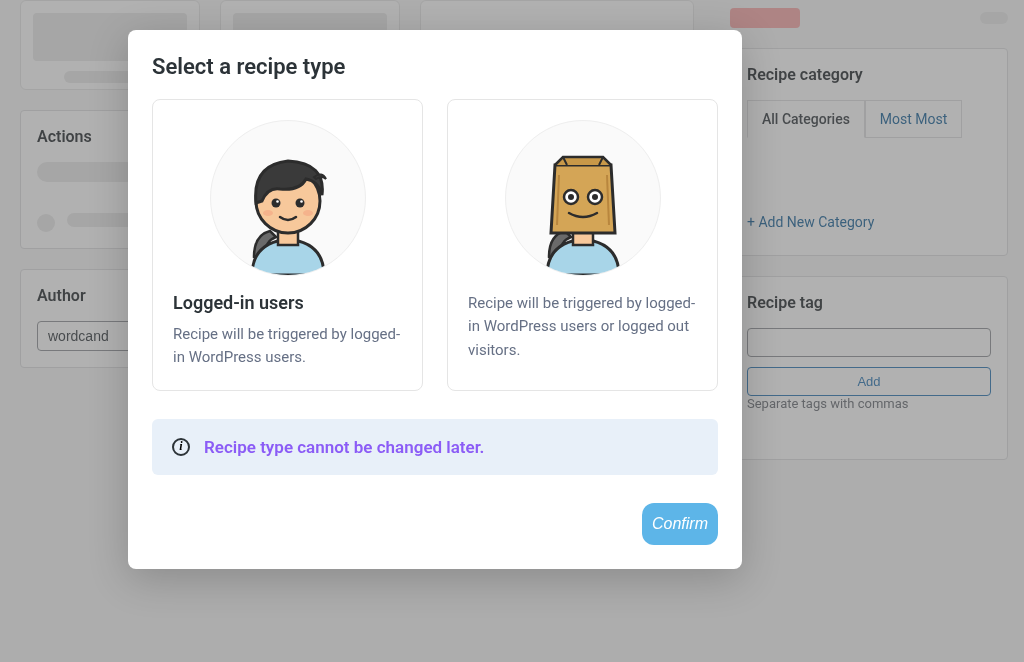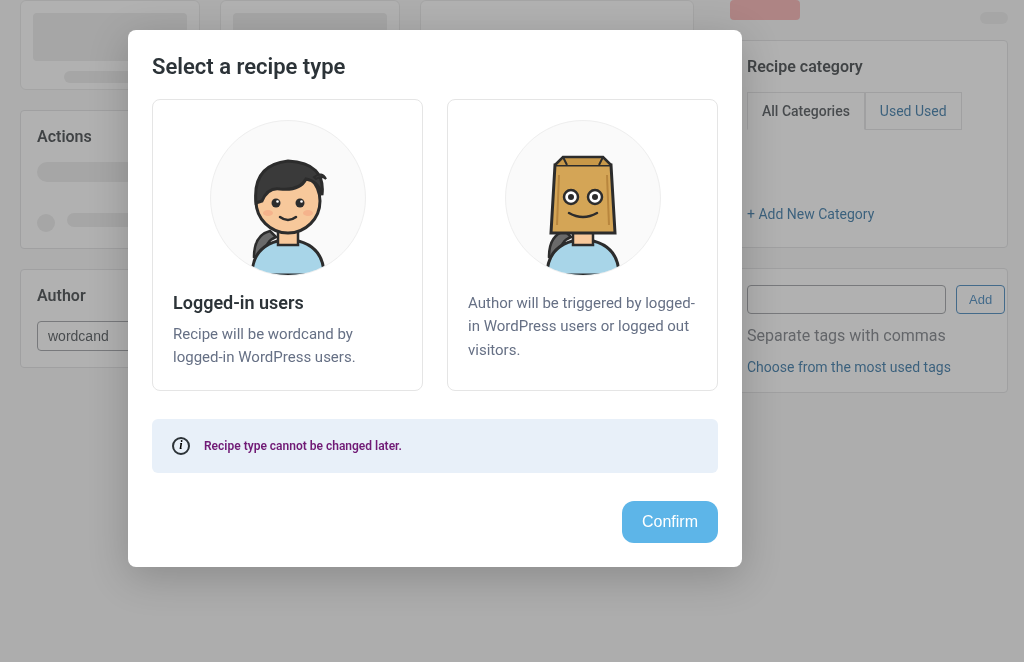--- a/index.html
+++ b/index.html
@@ -17,21 +17,21 @@
       width: 100%;
       height: 100%;
       display: flex;
     }
     .bg-main {
       flex: 1;
       padding: 0 20px;
     }
     .bg-sidebar {
       width: 310px;
-      padding: 0 16px;
+      padding: 8px 16px;
     }
     .bg-card {
       background: #fff;
       border: 1px solid #dcdcde;
       border-radius: 4px;
       padding: 16px;
       margin-bottom: 20px;
     }
     .bg-placeholder-row {
       display: flex;
@@ -115,41 +115,41 @@
       cursor: pointer;
     }
     .bg-link {
       color: #135e96;
       font-size: 14px;
       cursor: pointer;
     }
     .bg-tag-row {
       display: flex;
       gap: 10px;
-      margin-bottom: 12px;
+      flex-direction: column;
     }
     .bg-tag-input {
       flex: 1;
       padding: 6px 10px;
       border: 1px solid #8c8f94;
       border-radius: 4px;
     }
     .bg-add-btn {
       padding: 6px 12px;
       border: 1px solid #2271b1;
       border-radius: 4px;
       background: #fff;
       color: #2271b1;
       font-size: 13px;
       cursor: pointer;
     }
     .bg-hint {
-      font-size: 16px;
+      font-size: 13px;
       color: #646970;
-      margin-bottom: 12px;
+      margin-bottom: 32px;
     }
     .bg-red-bar {
       background: #f8a5a5;
       border-radius: 4px;
       height: 20px;
       width: 70px;
       margin-bottom: 20px;
     }
     
     
@@ -228,37 +228,38 @@
       display: flex;
       align-items: center;
       justify-content: center;
       font-size: 12px;
       font-weight: bold;
       font-style: italic;
       font-family: Georgia, serif;
       flex-shrink: 0;
     }
     .info-text {
-      font-size: 12px;
+      font-size: 17px;
       font-weight: 600;
-      color: #701a75;
+      color: #8b5cf6;
     }
     .modal-actions {
       display: flex;
       justify-content: flex-end;
     }
     .confirm-btn {
       background: #5db5e8;
       color: #fff;
       border: none;
       border-radius: 12px;
-      padding: 12px 20px;
+      padding: 12px 10px;
       font-size: 16px;
       font-weight: 500;
       cursor: pointer;
+      font-style: italic;
     }
   </style>
 </head>
 <body>
 
 <div class="bg-editor">
   <div class="bg-main">
     <div class="bg-placeholder-row">
       <div class="bg-placeholder-block">
         <div class="bg-placeholder-gray"></div>
@@ -286,33 +287,33 @@
     </div>
   </div>
 
   <div class="bg-sidebar">
     <div class="bg-red-bar"></div>
     <div style="position:absolute; top:12px; right:16px; width:28px; height:12px; background:#e8e8e8; border-radius:6px;"></div>
 
     <div class="bg-card" style="padding-bottom:24px;">
       <div class="bg-section-title">Recipe category</div>
       <div style="margin-bottom:24px;">
-        <span class="bg-tab active">All Categories</span><span class="bg-tab inactive">Used Used</span>
+        <span class="bg-tab active">All Categories</span><span class="bg-tab inactive">Most Most</span>
       </div>
       <div style="height:50px;"></div>
       <a class="bg-link">+ Add New Category</a>
     </div>
 
     <div class="bg-card">
+      <div class="bg-section-title">Recipe tag</div>
       <div class="bg-tag-row">
         <input class="bg-tag-input" style="">
         <button class="bg-add-btn">Add</button>
       </div>
       <div class="bg-hint">Separate tags with commas</div>
-      <a class="bg-link">Choose from the most used tags</a>
     </div>
   </div>
 </div>
 
 <div class="overlay"></div>
 
 <div class="modal">
   <h2 class="modal-title">Select a recipe type</h2>
 
   <div class="option-grid">
@@ -336,21 +337,21 @@
           <circle cx="59.5" cy="66.5" r="1.3" fill="#fff"></circle>
           <circle cx="83.5" cy="66.5" r="1.3" fill="#fff"></circle>
 
           <path d="M 62 82 Q 70 88 78 82" fill="none" stroke="#2c2c2c" stroke-width="2.5" stroke-linecap="round"></path>
 
           <ellipse cx="50" cy="78" rx="5" ry="3" fill="#f4a582" opacity="0.6"></ellipse>
           <ellipse cx="90" cy="78" rx="5" ry="3" fill="#f4a582" opacity="0.6"></ellipse>
         </svg>
       </div>
       <div class="option-title">Logged-in users</div>
-      <div class="option-desc">Recipe will be wordcand by logged-in WordPress users.</div>
+      <div class="option-desc">Recipe will be triggered by logged-in WordPress users.</div>
     </div>
 
     <div class="option-card">
       <div class="avatar-circle">
         <svg width="140" height="140" viewBox="0 0 140 140">
 
           <path d="M 36 122 Q 36 100 52 96 L 58 102 Q 46 106 46 126 Z" fill="#6a6a6a" stroke="#2c2c2c" stroke-width="2.5"></path>
 
           <path d="M 34 140 Q 34 108 70 104 Q 106 108 106 140 Z" fill="#a8d5e8" stroke="#2c2c2c" stroke-width="3"></path>
 
@@ -365,21 +366,21 @@
           <line x1="94" y1="40" x2="96" y2="90" stroke="#b8863e" stroke-width="2"></line>
 
           <circle cx="58" cy="62" r="7" fill="#fff" stroke="#2c2c2c" stroke-width="2.5"></circle>
           <circle cx="82" cy="62" r="7" fill="#fff" stroke="#2c2c2c" stroke-width="2.5"></circle>
           <circle cx="58" cy="62" r="3" fill="#2c2c2c"></circle>
           <circle cx="82" cy="62" r="3" fill="#2c2c2c"></circle>
 
           <path d="M 56 78 Q 70 86 84 78" fill="none" stroke="#2c2c2c" stroke-width="2.5" stroke-linecap="round"></path>
         </svg>
       </div>
-      <div class="option-desc">Author will be triggered by logged-in WordPress users or logged out visitors.</div>
+      <div class="option-desc">Recipe will be triggered by logged-in WordPress users or logged out visitors.</div>
     </div>
   </div>
 
   <div class="info-box">
     <span class="info-icon">i</span>
     <span class="info-text">Recipe type cannot be changed later.</span>
   </div>
 
   <div class="modal-actions">
     <button class="confirm-btn">Confirm</button>

